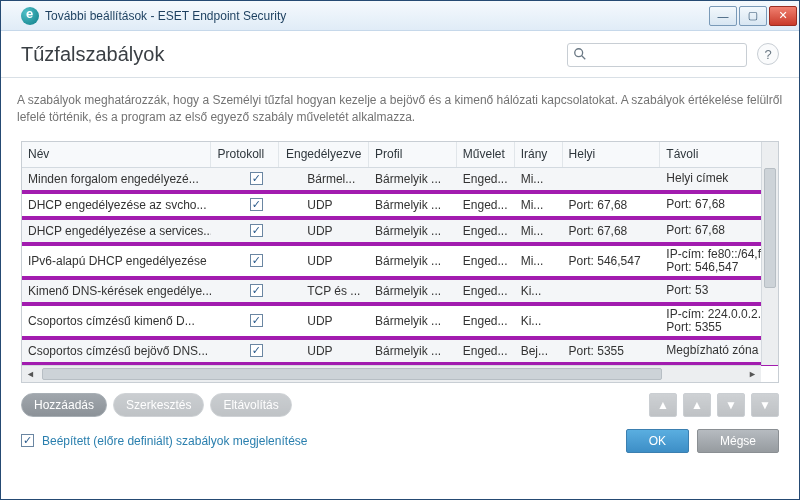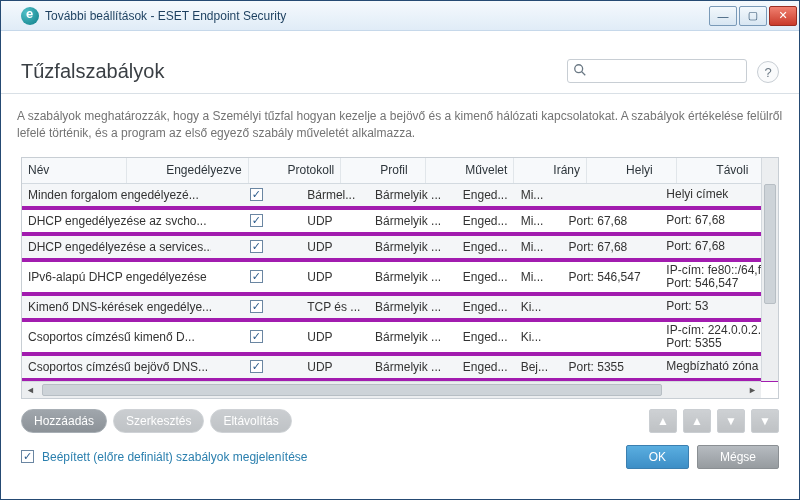--- a/index.html
+++ b/index.html
@@ -4,30 +4,30 @@
 <style>
 * { box-sizing: border-box; margin: 0; padding: 0; }
 body { font-family: "Segoe UI", Tahoma, sans-serif; font-size: 12px; background: #5a8ab8; width: 800px; height: 500px; overflow: hidden; }
 .window { width: 800px; height: 500px; background: #fff; border: 1px solid #254a73; display: flex; flex-direction: column; }
 .titlebar { height: 30px; background: linear-gradient(#f5f9fd, #e0ecf7); display: flex; align-items: center; padding: 0 2px 0 20px; border-bottom: 1px solid #c6d8ea; }
 .titlebar .icon { width: 18px; height: 18px; border-radius: 50%; background: radial-gradient(circle at 30% 30%, #4fc0c8, #0e7d87); margin-right: 6px; position: relative; }
 .titlebar .icon::after { content: "e"; position: absolute; left: 5px; top: -1px; color: #fff; font-weight: bold; font-size: 13px; }
 .titlebar .title { flex: 1; font-size: 12px; color: #1c3f5f; }
 .titlebar .wbtn { width: 28px; height: 20px; margin-left: 2px; border: 1px solid #7a9ab8; background: linear-gradient(#f3f8fc,#d8e6f2); border-radius: 2px; display:flex;align-items:center;justify-content:center; font-size:11px; color:#2a4c6b; cursor:pointer;}
 .titlebar .wbtn.close { background: linear-gradient(#f08070,#c93a2a); color:#fff; border-color:#9a2d22;}
-.header { padding: 28px 20px 10px; display:flex; align-items:flex-end; gap:10px; border-bottom:1px solid #d9e0e6;}
+.header { padding: 12px 20px 10px; display:flex; align-items:flex-start; gap:10px; border-bottom:1px solid #d9e0e6;}
 .header h1 { font-size: 20px; font-weight: normal; color: #3a3f44; flex:1;}
 .search { position:relative; }
 .search input { width: 180px; height: 24px; border:1px solid #c8ced4; border-radius:3px; padding: 0 6px 0 24px; font-size:12px;}
 .search .sicon { position:absolute; left:6px; top:4px; width:14px; height:14px; }
 .help { width:22px; height:22px; border:1px solid #c8ced4; border-radius:11px; display:flex;align-items:center;justify-content:center; color:#6a7884; font-size:13px; cursor:pointer; background:#fafbfc;}
 .desc { padding: 14px 16px; color:#737373; line-height:1.45; font-size:12px;}
 .tablewrap { margin: 0 20px; border:1px solid #c8ced4; height: 242px; position:relative; overflow:hidden; background:#fff;}
 .thead, .trow { display:flex; align-items:stretch; }
-.thead { background:#f7f9fb; border-bottom:1px solid #d3dae0; font-size:12px; color:#2e363c; height:26px;gap:33px;}
+.thead { background:#f7f9fb; border-bottom:1px solid #d3dae0; font-size:12px; color:#2e363c; height:26px;}
 .thead .cell { border-right:1px solid #e1e6ea; display:flex; align-items:center; padding:0 6px; cursor:pointer;}
 .trow { height:26px; border-bottom:4px solid #a21caf; font-size:12px; color:#333;}
 .trow:nth-child(odd){ background:#f4f6f8;}
 .trow .cell { padding:0 6px; display:flex; align-items:center; overflow:hidden; white-space:nowrap; text-overflow:ellipsis;}
 .c-name{width:190px;} .c-en{width:90px;justify-content:center;} .c-proto{width:68px;} .c-profile{width:88px;} .c-action{width:58px;} .c-dir{width:48px;} .c-local{width:98px;} .c-remote{width:118px;}
 .trow .c-remote{flex-direction:column;align-items:flex-start;justify-content:center;line-height:1.1;}
 .trow.tall{height:34px;}
 .chk { width:13px; height:13px; border:1px solid #6a86a2; background:#fff; display:inline-flex;align-items:center;justify-content:center;}
 .chk.checked::after{content:"✓"; font-size:11px; color:#2b5b8c; line-height:1;}
 .vscroll{position:absolute;right:0;top:0;bottom:17px;width:17px;background:#eceef0;border-left:1px solid #d4d9de;}
@@ -71,22 +71,22 @@
       <input type="text" placeholder="" style="">
     </div>
     <div class="help">?</div>
   </div>
 
   <div class="desc">A szabályok meghatározzák, hogy a Személyi tűzfal hogyan kezelje a bejövő és a kimenő hálózati kapcsolatokat. A szabályok értékelése felülről lefelé történik, és a program az első egyező szabály műveletét alkalmazza.</div>
 
   <div class="tablewrap">
     <div class="thead">
       <div class="cell c-name">Név</div>
+      <div class="cell c-proto">Protokoll</div>
       <div class="cell c-en">Engedélyezve</div>
-      <div class="cell c-proto">Protokoll</div>
       <div class="cell c-profile">Profil</div>
       <div class="cell c-action">Művelet</div>
       <div class="cell c-dir">Irány</div>
       <div class="cell c-local">Helyi</div>
       <div class="cell c-remote">Távoli</div>
     </div>
     <div id="tbody">
         <div class="trow">
           <div class="cell c-name">Minden forgalom engedélyezé...</div>
           <div class="cell c-en">

